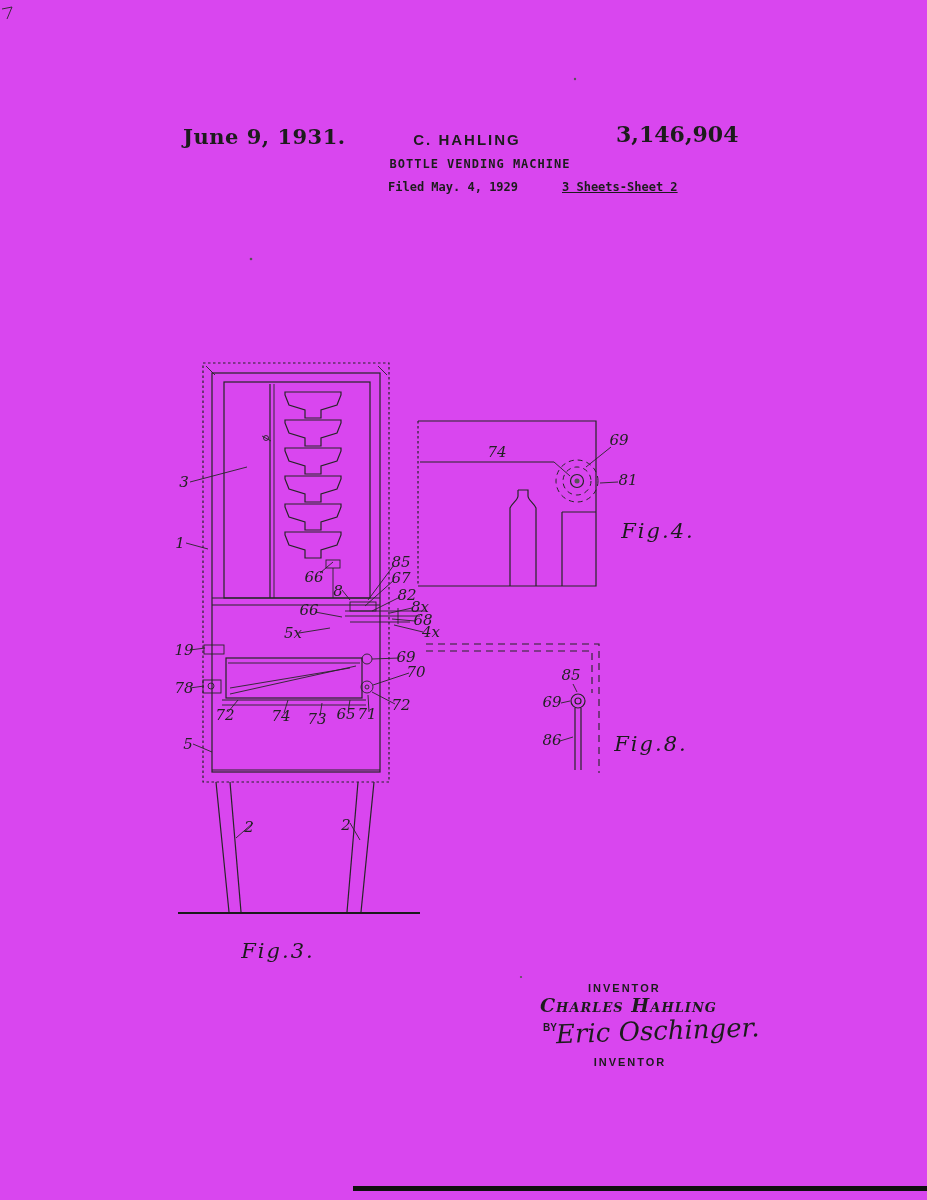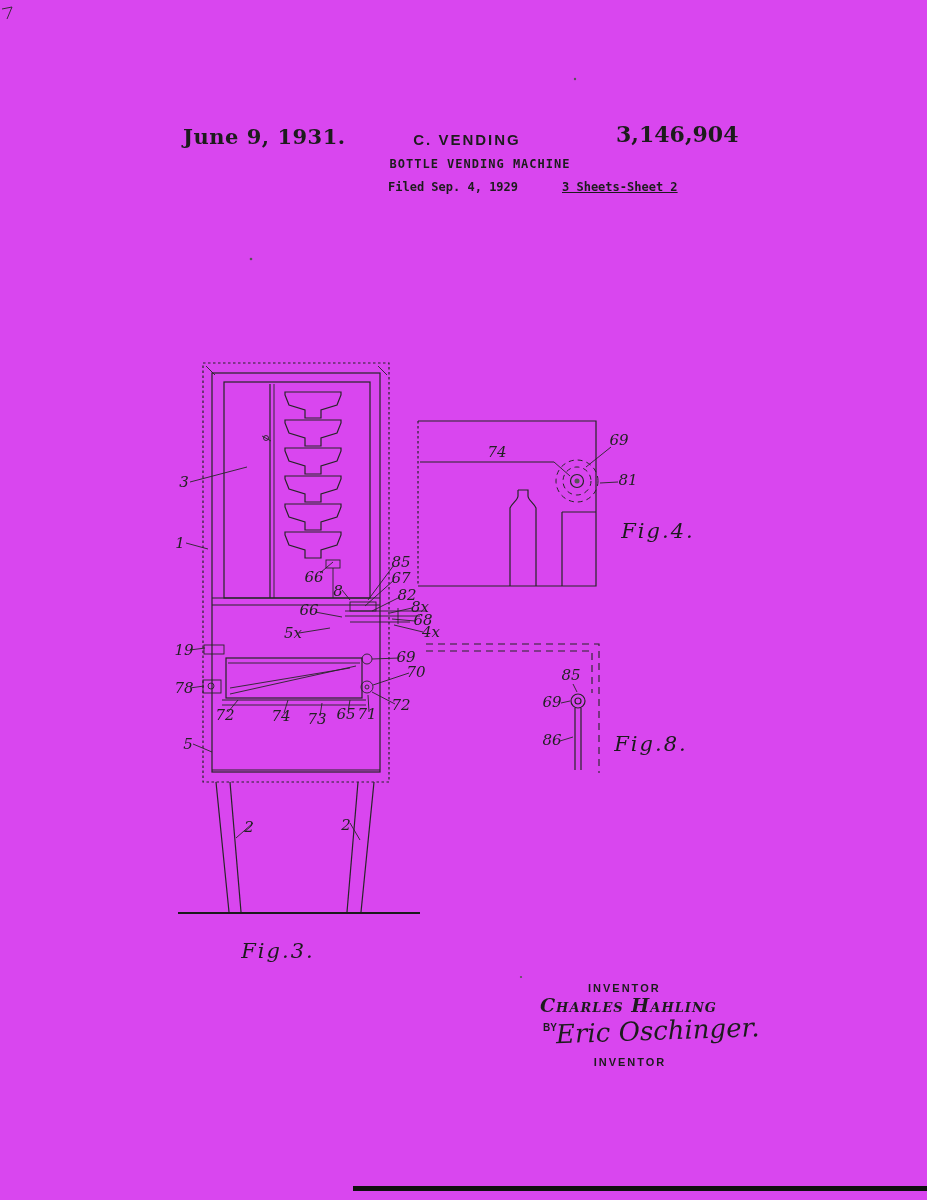--- a/index.html
+++ b/index.html
@@ -32,24 +32,24 @@
   text.ref{font:italic 15px "DejaVu Serif",serif;fill:#222;}
   text.cap{font:italic 21px "DejaVu Serif",serif;fill:#1b1b1b;letter-spacing:2px;}
   .speck{fill:#555;}
 </style>
 </head>
 <body>
 
 <div class="sheet">
 
   <div class="abs hdr-date">June 9, 1931.</div>
-  <div class="abs hdr-name">C. VENDING</div>
+  <div class="abs hdr-name">C. HAHLING</div>
   <div class="abs hdr-num">3,146,904</div>
   <div class="abs hdr-title">BOTTLE VENDING MACHINE</div>
-  <div class="abs hdr-filed">Filed Sep. 4, 1929</div>
+  <div class="abs hdr-filed">Filed May. 4, 1929</div>
   <div class="abs hdr-sheet">3 Sheets-Sheet 2</div>
 
   <svg class="drawing" width="927" height="1200" viewBox="0 0 927 1200">
     <defs>
       <path id="bottle" d="M285,0 L341,0 L341,3 L337,13 L321,18 L321,26 L305,26 L305,18 L289,13 L285,3 Z"></path>
     </defs>
 
     <circle class="speck" cx="251" cy="259" r="1.3"></circle>
     <circle class="speck" cx="575" cy="79" r="1.2"></circle>
     <circle class="speck" cx="521" cy="977" r="1.1"></circle>

